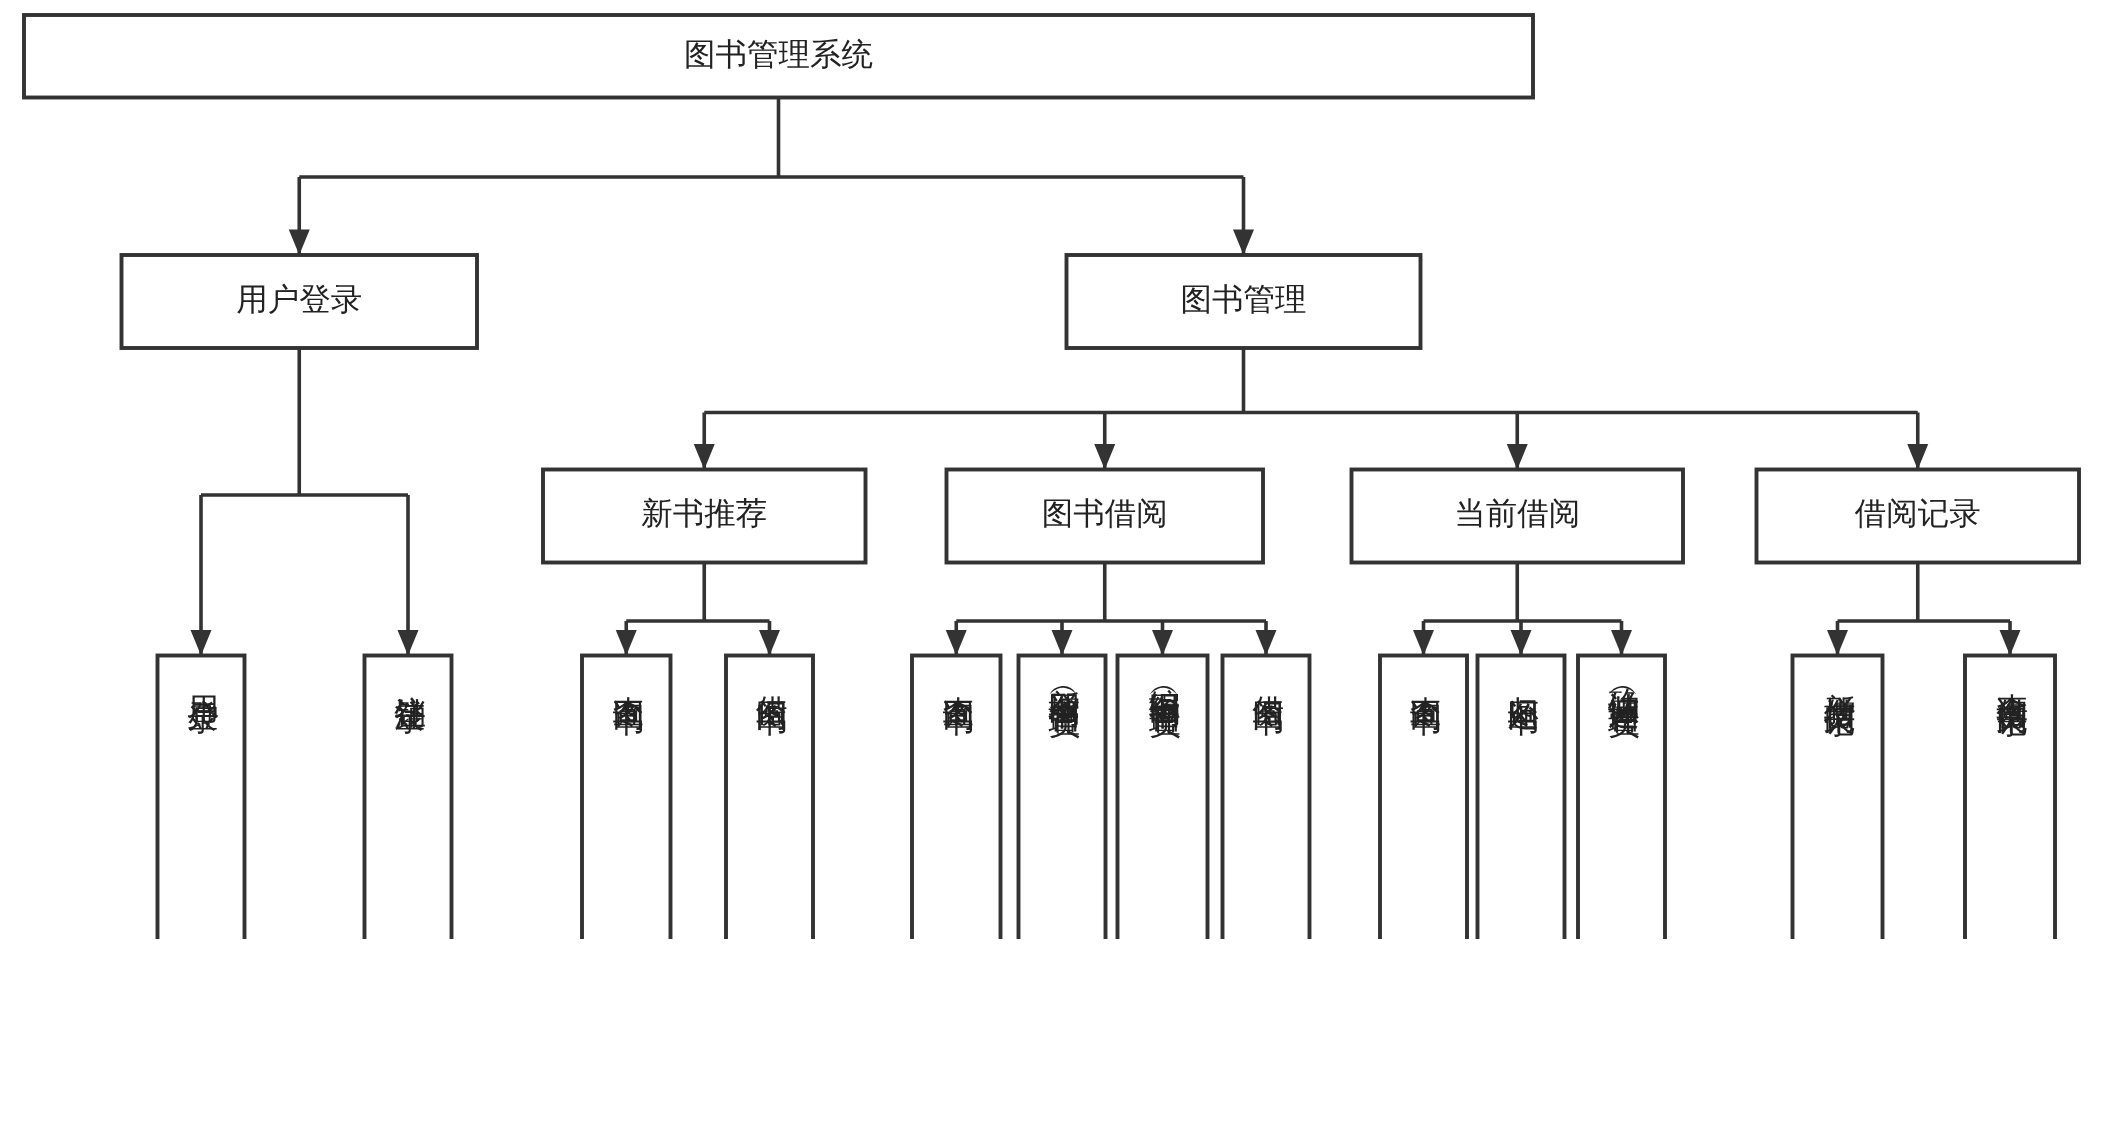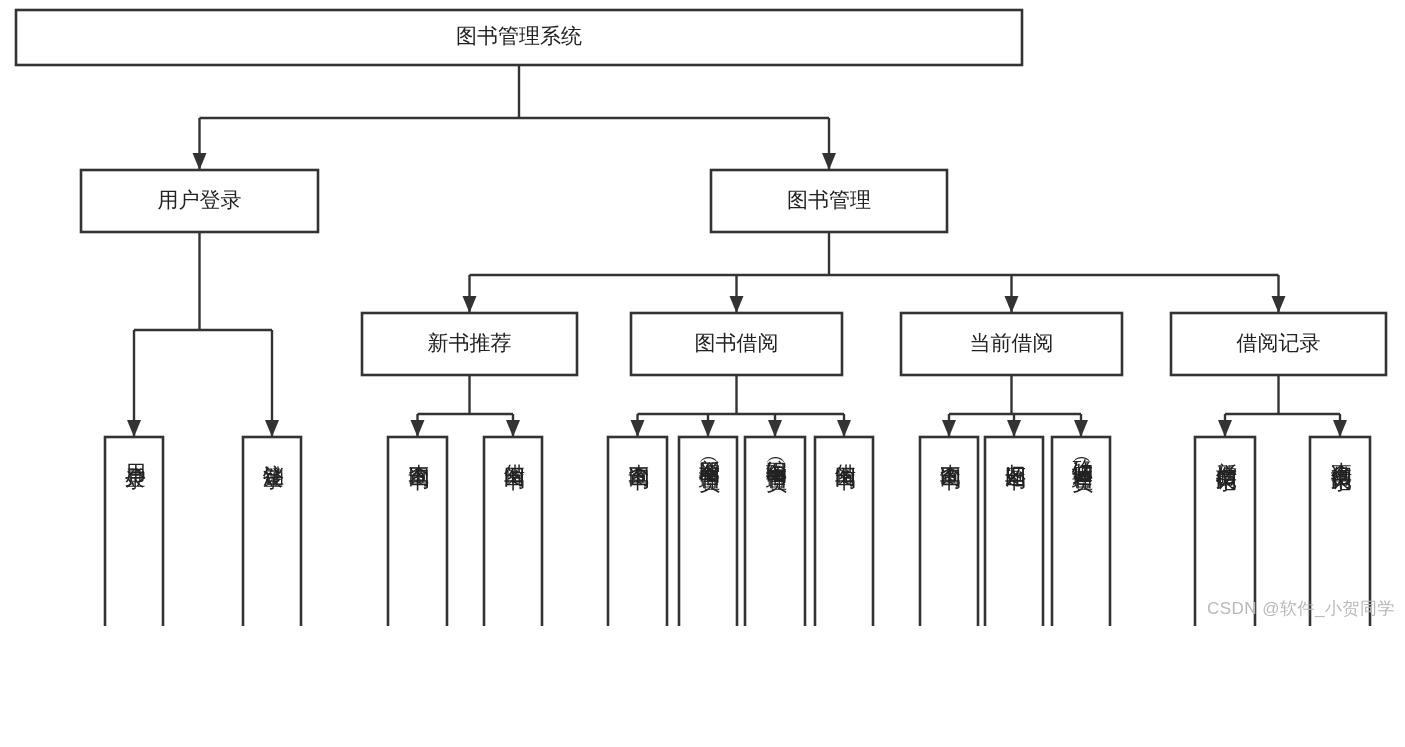--- a/index.html
+++ b/index.html
@@ -204,14 +204,13 @@
           <rect x="1195" y="437" width="60" height="300" class="node-rect"></rect>
           <text x="1225" y="451" class="node-label vert" dominant-baseline="hanging" text-anchor="middle">新增借阅记录</text>
         </g>
         <g>
           <rect x="1310" y="437" width="60" height="300" class="node-rect"></rect>
           <text x="1340" y="451" class="node-label vert" dominant-baseline="hanging" text-anchor="middle">查询借阅记录</text>
         </g>
       </g>
   </svg>
 
-  <div class="watermark">CSDN @软件_小贺同学</div>
 </div>
 
 </body></html>

